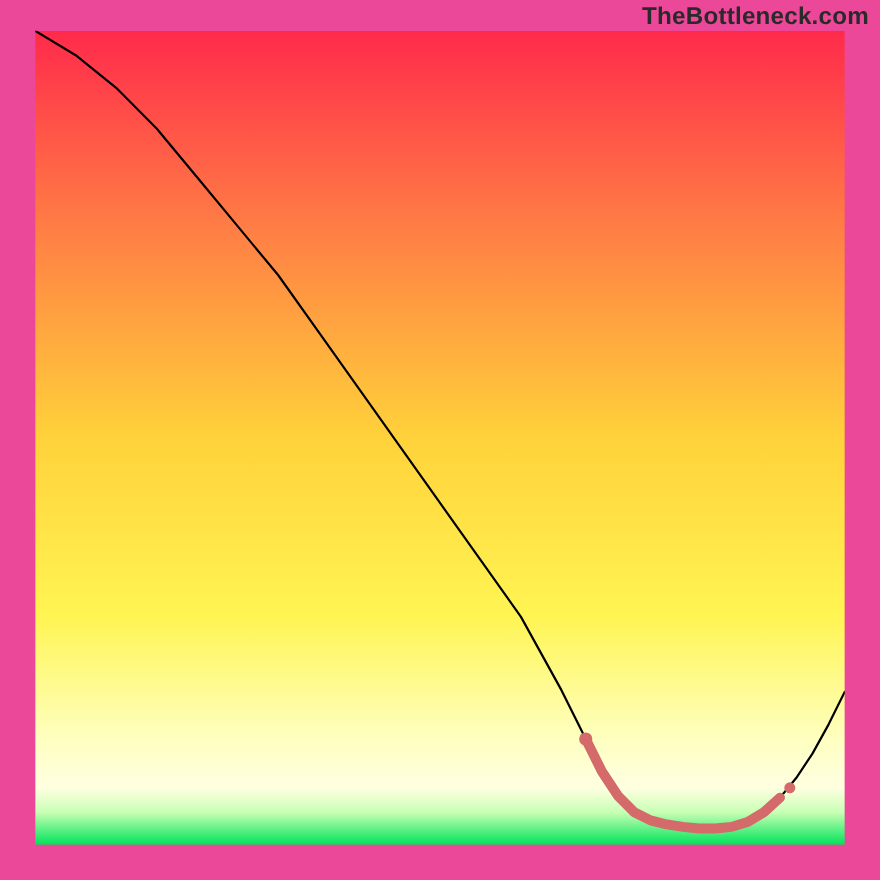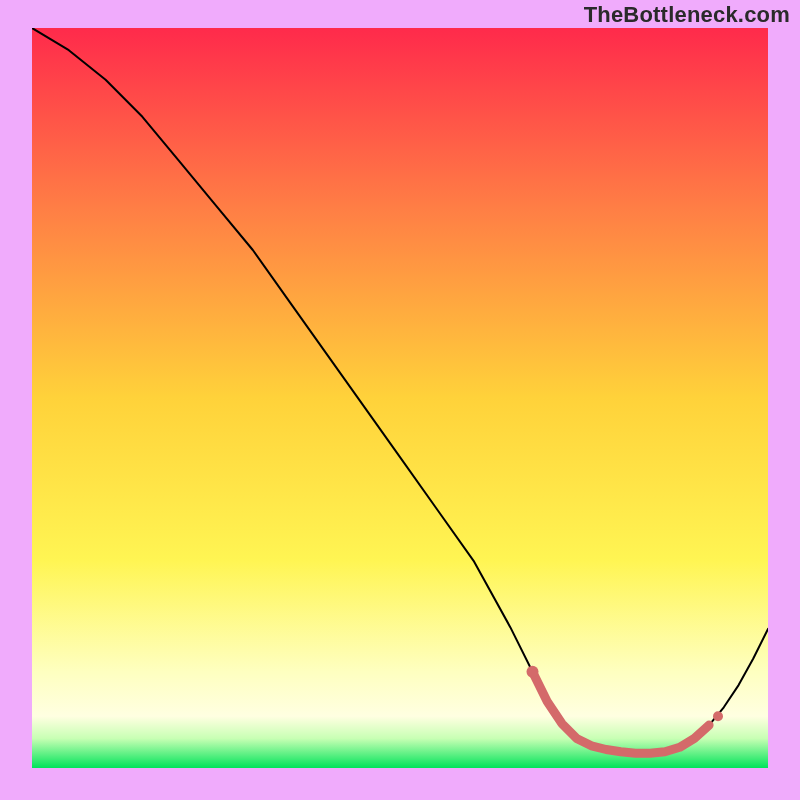--- a/index.html
+++ b/index.html
@@ -8,21 +8,21 @@
     width: 800px;
     height: 800px;
     background: #000;
     font-family: Arial, Helvetica, sans-serif;
     overflow: hidden;
   }
   .stage {
     position: relative;
     width: 800px;
     height: 800px;
-    background: #f0abfc;
+    background: #ec4899;
   }
   .watermark {
     position: absolute;
     top: 2px;
     right: 10px;
     color: #2a2a2a;
     font-size: 22px;
     font-weight: 600;
     letter-spacing: 0.2px;
     user-select: none;

